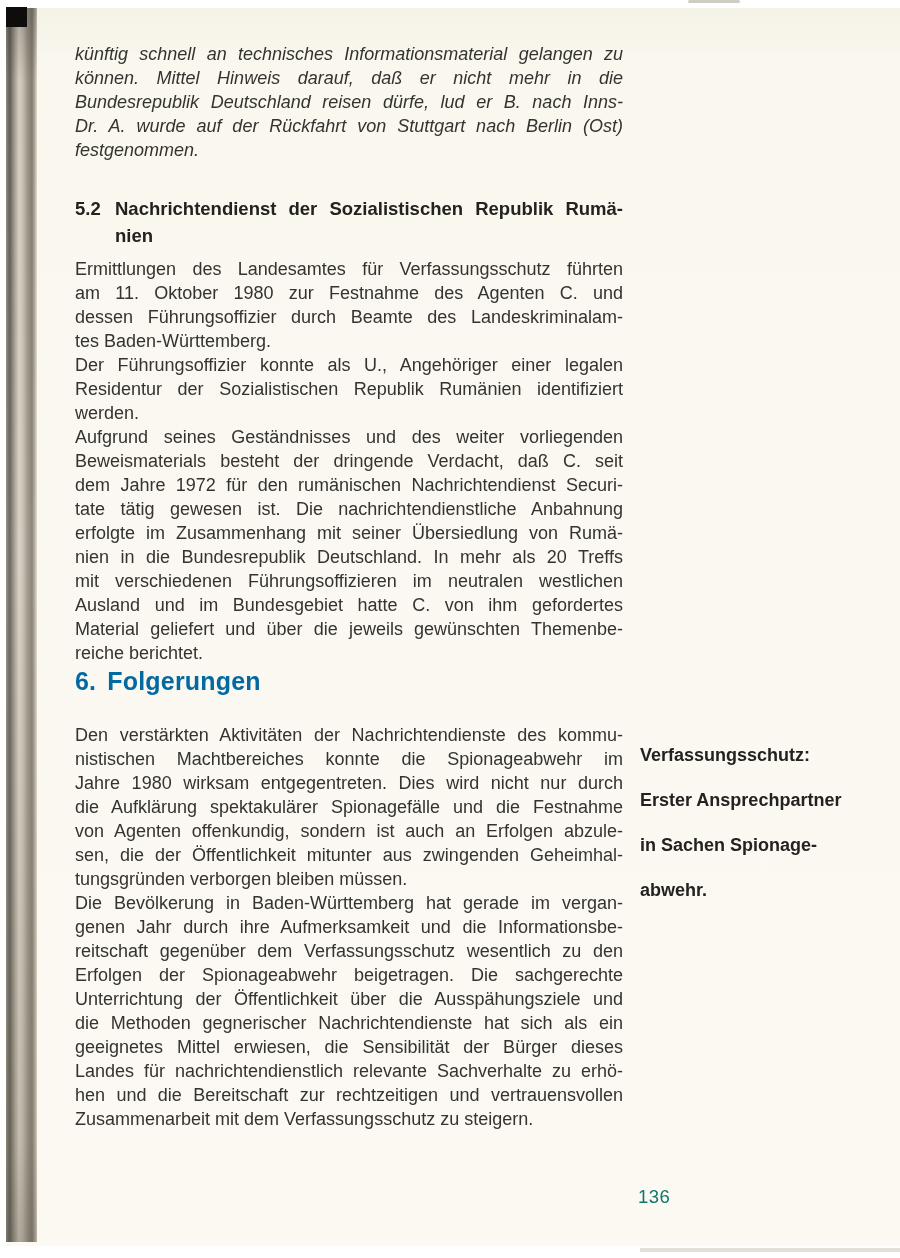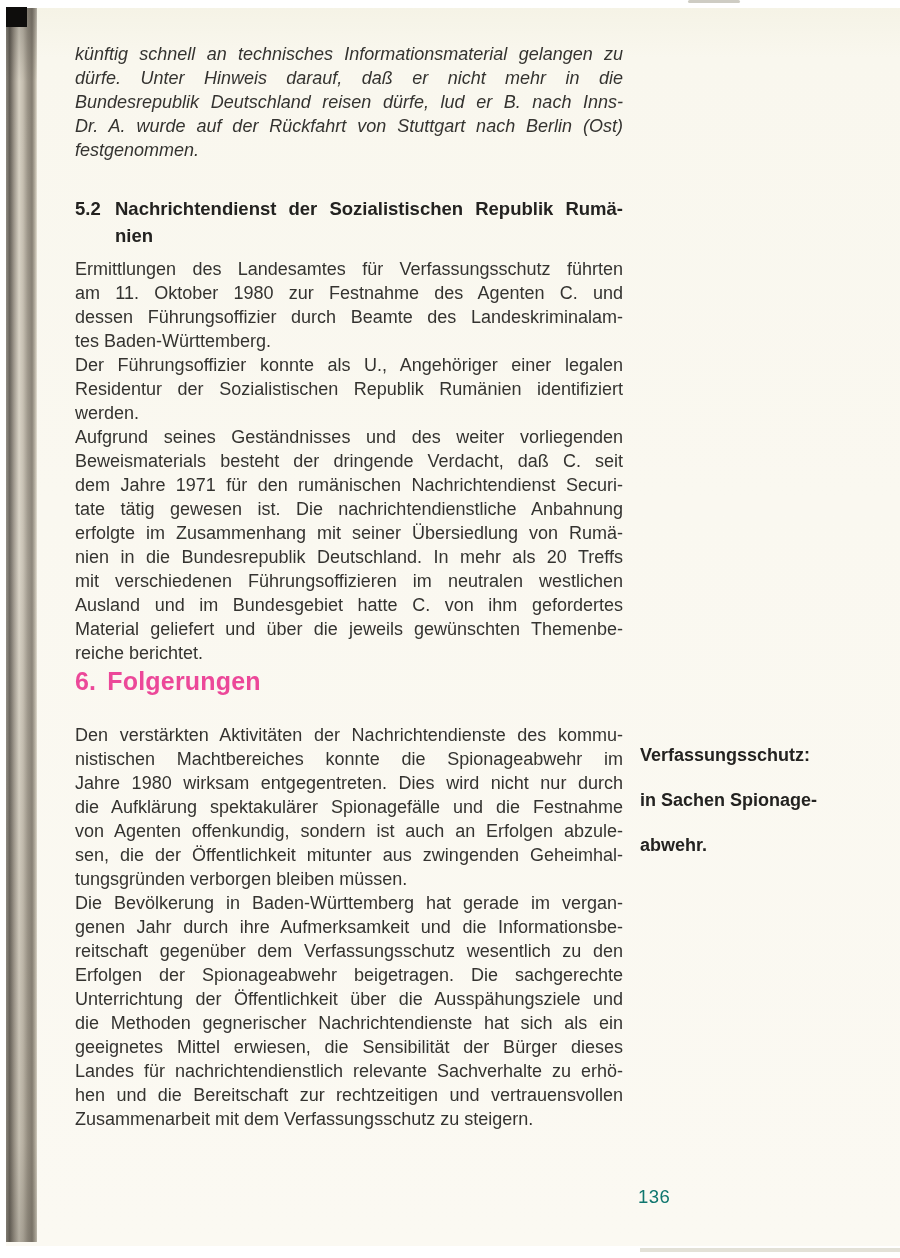--- a/index.html
+++ b/index.html
@@ -80,21 +80,21 @@
 
 <div>
   <div class="page"></div>
   <div class="binding"></div>
   <div class="corner-mark"></div>
   <div class="top-dash"></div>
   <div class="bottom-edge"></div>
 
   <div class="block" id="block1">
       <div class="line just">künftig schnell an technisches Informationsmaterial gelangen zu</div>
-      <div class="line just">dürfe. Unter Hinweis darauf, daß er nicht mehr in die</div>
+      <div class="line just">können. Mittel Hinweis darauf, daß er nicht mehr in die</div>
       <div class="line just">Bundesrepublik Deutschland reisen dürfe, lud er B. nach Inns-</div>
       <div class="line just">Dr. A. wurde auf der Rückfahrt von Stuttgart nach Berlin (Ost)</div>
       <div class="line">festgenommen.</div>
     </div>
 
   <div class="sec-heading">
     <span class="num">5.2</span>
     <div class="htext">
       <div class="hl1">Nachrichtendienst der Sozialistischen Republik Rumä-</div>
       <div class="hl2">nien</div>
@@ -104,31 +104,31 @@
   <div class="block" id="block2">
       <div class="line just">Ermittlungen des Landesamtes für Verfassungsschutz führten</div>
       <div class="line just">am 11. Oktober 1980 zur Festnahme des Agenten C. und</div>
       <div class="line just">dessen Führungsoffizier durch Beamte des Landeskriminalam-</div>
       <div class="line">tes Baden-Württemberg.</div>
       <div class="line just">Der Führungsoffizier konnte als U., Angehöriger einer legalen</div>
       <div class="line just">Residentur der Sozialistischen Republik Rumänien identifiziert</div>
       <div class="line">werden.</div>
       <div class="line just">Aufgrund seines Geständnisses und des weiter vorliegenden</div>
       <div class="line just">Beweismaterials besteht der dringende Verdacht, daß C. seit</div>
-      <div class="line just">dem Jahre 1971 für den rumänischen Nachrichtendienst Securi-</div>
+      <div class="line just">dem Jahre 1972 für den rumänischen Nachrichtendienst Securi-</div>
       <div class="line just">tate tätig gewesen ist. Die nachrichtendienstliche Anbahnung</div>
       <div class="line just">erfolgte im Zusammenhang mit seiner Übersiedlung von Rumä-</div>
       <div class="line just">nien in die Bundesrepublik Deutschland. In mehr als 20 Treffs</div>
       <div class="line just">mit verschiedenen Führungsoffizieren im neutralen westlichen</div>
       <div class="line just">Ausland und im Bundesgebiet hatte C. von ihm gefordertes</div>
       <div class="line just">Material geliefert und über die jeweils gewünschten Themenbe-</div>
       <div class="line">reiche berichtet.</div>
     </div>
 
-  <div class="chapter-heading" style="color: #ec4899;">
+  <div class="chapter-heading" style="color: #0369a1;">
     <span class="cnum">6.</span><span>Folgerungen</span>
   </div>
 
   <div class="block" id="block3">
       <div class="line just">Den verstärkten Aktivitäten der Nachrichtendienste des kommu-</div>
       <div class="line just">nistischen Machtbereiches konnte die Spionageabwehr im</div>
       <div class="line just">Jahre 1980 wirksam entgegentreten. Dies wird nicht nur durch</div>
       <div class="line just">die Aufklärung spektakulärer Spionagefälle und die Festnahme</div>
       <div class="line just">von Agenten offenkundig, sondern ist auch an Erfolgen abzule-</div>
       <div class="line just">sen, die der Öffentlichkeit mitunter aus zwingenden Geheimhal-</div>
@@ -140,18 +140,19 @@
       <div class="line just">Unterrichtung der Öffentlichkeit über die Ausspähungsziele und</div>
       <div class="line just">die Methoden gegnerischer Nachrichtendienste hat sich als ein</div>
       <div class="line just">geeignetes Mittel erwiesen, die Sensibilität der Bürger dieses</div>
       <div class="line just">Landes für nachrichtendienstlich relevante Sachverhalte zu erhö-</div>
       <div class="line just">hen und die Bereitschaft zur rechtzeitigen und vertrauensvollen</div>
       <div class="line">Zusammenarbeit mit dem Verfassungsschutz zu steigern.</div>
     </div>
 
   <div class="margin-note">
       <div class="line">Verfassungsschutz:</div>
+      <div class="line">Erster Ansprechpartner</div>
       <div class="line">in Sachen Spionage-</div>
       <div class="line">abwehr.</div>
     </div>
 
   <div class="page-number">136</div>
 </div>
 
 </body></html>

